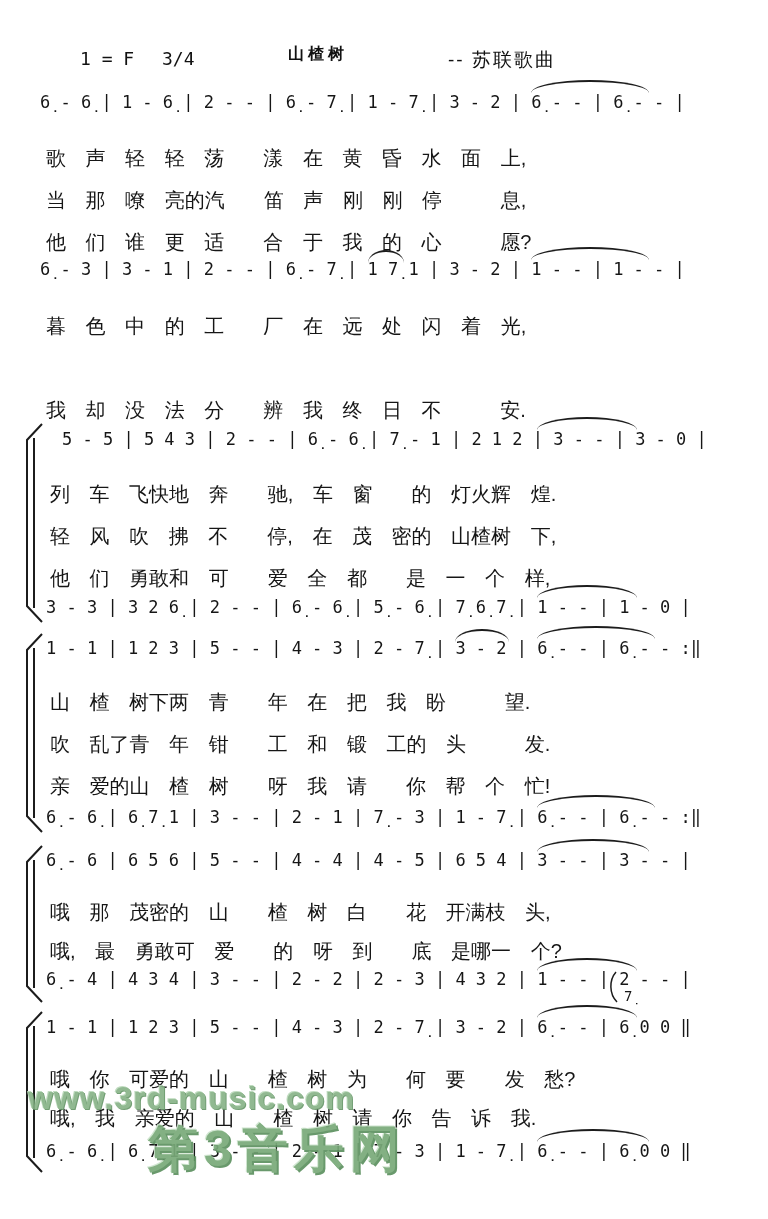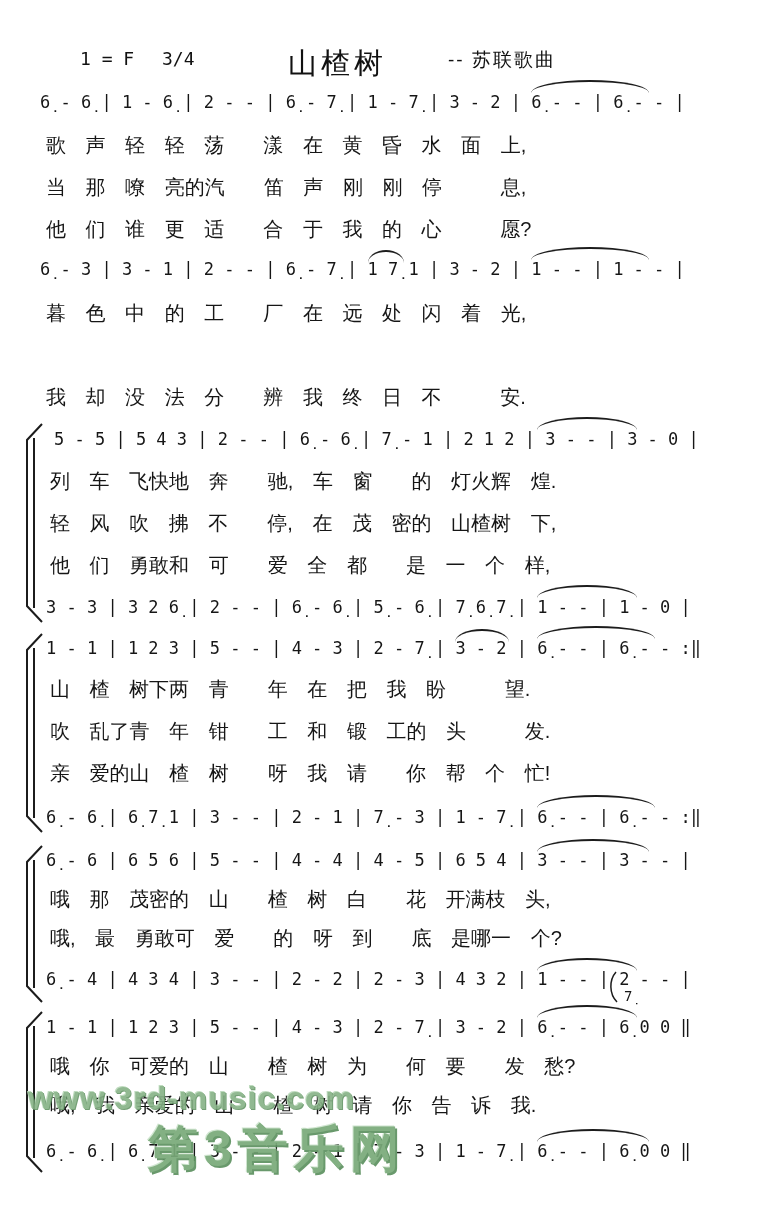--- a/index.html
+++ b/index.html
@@ -6,37 +6,38 @@
   .page{
     position:relative;
     width:768px;height:1196px;
     background:#ffffff;
     color:#111;
     overflow:hidden;
     font-family:"Liberation Sans", sans-serif;
   }
   .hdr{position:absolute;white-space:pre;}
   .hdr-key{font-family:"DejaVu Sans Mono", monospace;font-size:18px;}
-  .hdr-title{font-size:29px;font-weight:normal;letter-spacing:4px;}
+  .hdr-title{font-size:16px;font-weight:bold;letter-spacing:4px;}
   .hdr-source{font-size:19px;letter-spacing:2px;}
   .notation{
     position:absolute;
     font-family:"DejaVu Sans Mono", monospace;
     font-size:17px;
     line-height:24px;
     white-space:pre;
     color:#161616;
   }
   .lyric{
     position:absolute;
     font-size:20px;
     line-height:26px;
     white-space:pre;
     word-spacing:14px;
     color:#161616;
+    margin-top:13px;
   }
   .slur{
     position:absolute;
     height:11px;
     border-top:2px solid #1c1c1c;
     border-top-left-radius:50% 100%;
     border-top-right-radius:50% 100%;
   }
   .bracket{position:absolute;}
   .grace{
@@ -83,21 +84,21 @@
   <div class="notation" style="top:257px;left:40px">6̣ - 3 | 3 - 1 | 2 - - | 6̣ - 7̣ | 1 7̣ 1 | 3 - 2 | 1 - - | 1 - - |</div>
   <div class="slur" style="top:250px;left:368px;width:36px"></div>
   <div class="slur" style="top:247px;left:531px;width:118px"></div>
   <div class="lyric" style="top:300px;left:46px">暮 色 中 的 工  厂 在 远 处 闪 着 光,</div>
   <div class="lyric" style="top:384px;left:46px">我 却 没 法 分  辨 我 终 日 不   安.</div>
 
   <svg class="bracket" style="top:422px;left:16px" width="28" height="202" viewBox="0 0 28 202">
     <path d="M26,2 L11,18 L11,184 L26,200" fill="none" stroke="#1c1c1c" stroke-width="2"></path>
     <line x1="18" y1="16" x2="18" y2="186" stroke="#1c1c1c" stroke-width="2"></line>
   </svg>
-  <div class="notation" style="top:427px;left:54px">5 - 5 | 5 4 3 | 2 - - | 6̣ - 6̣ | 7̣ - 1 | 2 1 2 | 3 - - | 3 - 0 |</div>
+  <div class="notation" style="top:427px;left:62px">5 - 5 | 5 4 3 | 2 - - | 6̣ - 6̣ | 7̣ - 1 | 2 1 2 | 3 - - | 3 - 0 |</div>
   <div class="slur" style="top:417px;left:537px;width:100px"></div>
   <div class="lyric" style="top:468px;left:50px">列 车 飞快地 奔  驰, 车 窗  的 灯火辉 煌.</div>
   <div class="lyric" style="top:510px;left:50px">轻 风 吹 拂 不  停, 在 茂 密的 山楂树 下,</div>
   <div class="lyric" style="top:552px;left:50px">他 们 勇敢和 可  爱 全 都  是 一 个 样,</div>
   <div class="notation" style="top:595px;left:46px">3 - 3 | 3 2 6̣ | 2 - - | 6̣ - 6̣ | 5̣ - 6̣ | 7̣ 6̣ 7̣ | 1 - - | 1 - 0 |</div>
   <div class="slur" style="top:585px;left:537px;width:100px"></div>
 
   <svg class="bracket" style="top:632px;left:16px" width="28" height="202" viewBox="0 0 28 202">
     <path d="M26,2 L11,18 L11,184 L26,200" fill="none" stroke="#1c1c1c" stroke-width="2"></path>
     <line x1="18" y1="16" x2="18" y2="186" stroke="#1c1c1c" stroke-width="2"></line>

